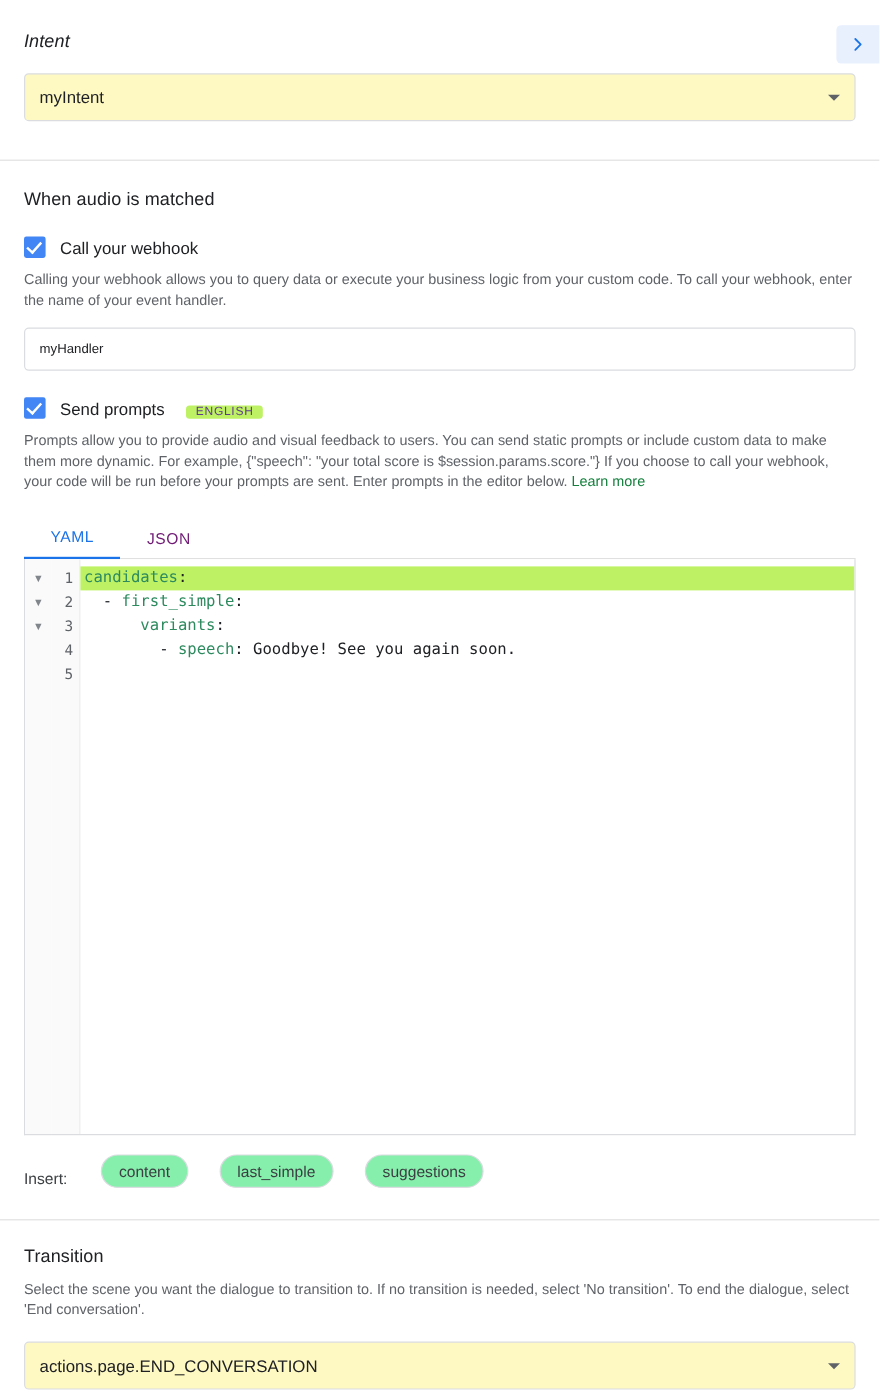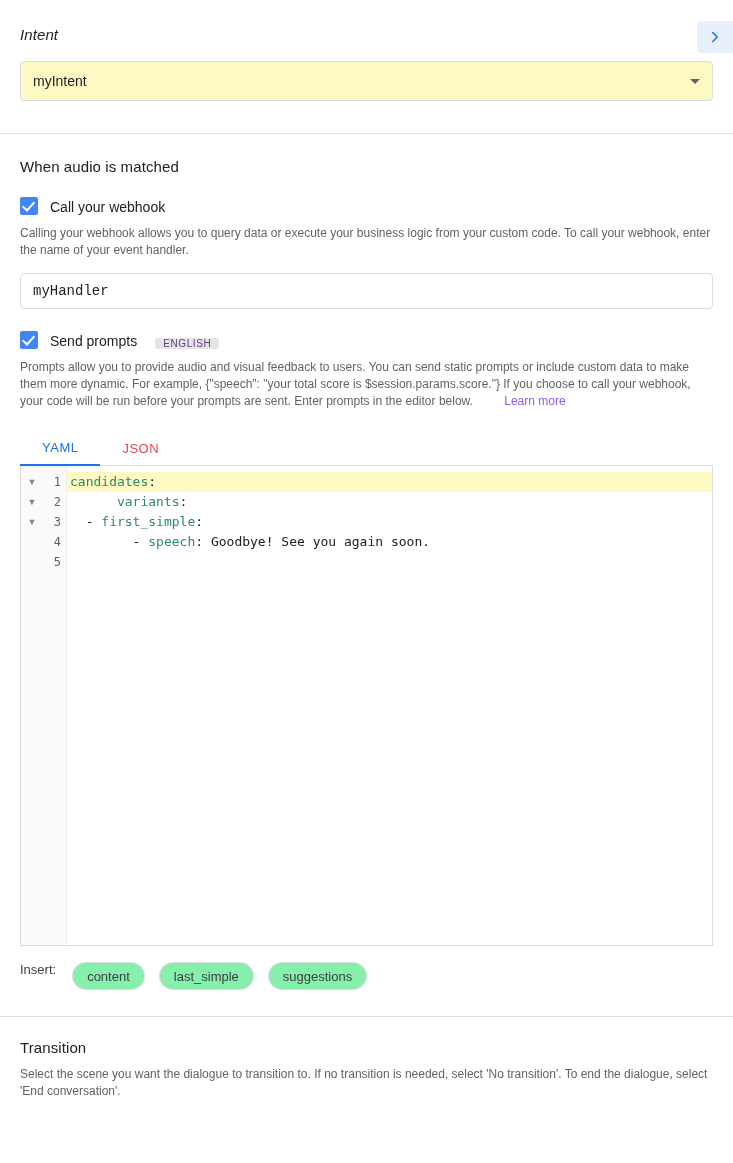--- a/index.html
+++ b/index.html
@@ -90,61 +90,60 @@
     width: 5px; height: 10px;
     border: solid #fff;
     border-width: 0 2px 2px 0;
     transform: rotate(42deg);
   }
   .checklabel { font-size: 14px; color: #202124; }
   .badge {
     font-size: 10px;
     letter-spacing: .6px;
     color: #5f3b8c;
-    background: #e5e5e5;
+    background: #bef264;
     border-radius: 3px;
     padding: 0 8px;
     margin-left: 6px;
   }
 
   .helptext {
     font-size: 12px;
     line-height: 17px;
     color: #5f6368;
     margin-top: 10px;
   }
-  .link { color: #8b5cf6; text-decoration: none; cursor: pointer; margin-left: 28px; }
+  .link { color: #15803d; text-decoration: none; cursor: pointer; }
 
   .textinput {
     margin-top: 14px;
     height: 36px;
     border: 1px solid #dadce0;
     border-radius: 4px;
     padding: 0 12px;
-    font-size: 14px;
+    font-size: 11px;
     color: #202124;
     display: flex;
     align-items: center;
     background: #fff;
     cursor: text;
-    font-family: Liberation Mono, monospace;
   }
 
   
   .tabs {
     margin-top: 20px;
     display: flex;
     border-bottom: 1px solid #e0e0e0;
     height: 36px;
   }
   .tab {
     font-size: 13px;
     font-weight: 500;
     letter-spacing: .5px;
-    color: #ef4444;
+    color: #701a75;
     padding: 0 22px;
     display: flex;
     align-items: center;
     cursor: pointer;
     height: 36px;
   }
   .tab.active {
     color: #1a73e8;
     border-bottom: 2px solid #1a73e8;
   }
@@ -192,31 +191,31 @@
   }
   .code {
     flex: 1 1 auto;
     padding-top: 6px;
     font-family: "DejaVu Sans Mono", monospace;
     font-size: 13px;
     line-height: 20px;
     position: relative;
   }
   .code .line { height: 20px; white-space: pre; padding-left: 3px; }
-  .code .line.hl { background: #fef9c3; }
+  .code .line.hl { background: #bef264; }
   .tok-key { color: #2d8a5e; }
   .tok-punct { color: #202124; }
   .tok-str { color: #202124; }
   .tok-dash { color: #202124; }
 
   
   .insert-row {
     display: flex;
-    align-items: flex-start;
-    gap: 14px;
+    align-items: flex-end;
+    gap: 26px;
     margin-top: 16px;
   }
   .insert-label { font-size: 13px; color: #3c4043; margin-right: 2px; }
   .chip {
     border: 1px solid #dadce0;
     border-radius: 14px;
     height: 28px;
     padding: 0 14px;
     display: flex;
     align-items: center;
@@ -289,36 +288,40 @@
       </div>
       <div class="gutter">
         <div>1</div>
         <div>2</div>
         <div>3</div>
         <div>4</div>
         <div>5</div>
       </div>
       <div class="code" id="code-area">
           <div class="line hl"><span class="tok-key">candidates</span><span class="tok-punct">:</span></div>
+          <div class="line"><span class="tok-dash">  - </span><span class="tok-key">first_simple</span><span class="tok-punct">:</span></div>
           <div class="line"><span class="tok-dash">      </span><span class="tok-key">variants</span><span class="tok-punct">:</span></div>
-          <div class="line"><span class="tok-dash">  - </span><span class="tok-key">first_simple</span><span class="tok-punct">:</span></div>
           <div class="line"><span class="tok-dash">        - </span><span class="tok-key">speech</span><span class="tok-punct">: </span><span class="tok-str">Goodbye! See you again soon.</span></div>
           <div class="line"></div>
         </div>
     </div>
 
     <div class="insert-row">
       <span class="insert-label">Insert:</span>
       <div class="chip">content</div>
       <div class="chip">last_simple</div>
       <div class="chip">suggestions</div>
     </div>
   </div>
 
   <div style="height:26px"></div>
   <div class="divider"></div>
 
   <div class="section transition-wrap">
     <div class="section-title">Transition</div>
     <div class="helptext">Select the scene you want the dialogue to transition to. If no transition is needed, select 'No transition'. To end the dialogue, select 'End conversation'.</div>
+    <div class="select">
+      <span>actions.page.END_CONVERSATION</span>
+      <span class="caret"></span>
+    </div>
   </div>
 
 </div>
 
 </body></html>

